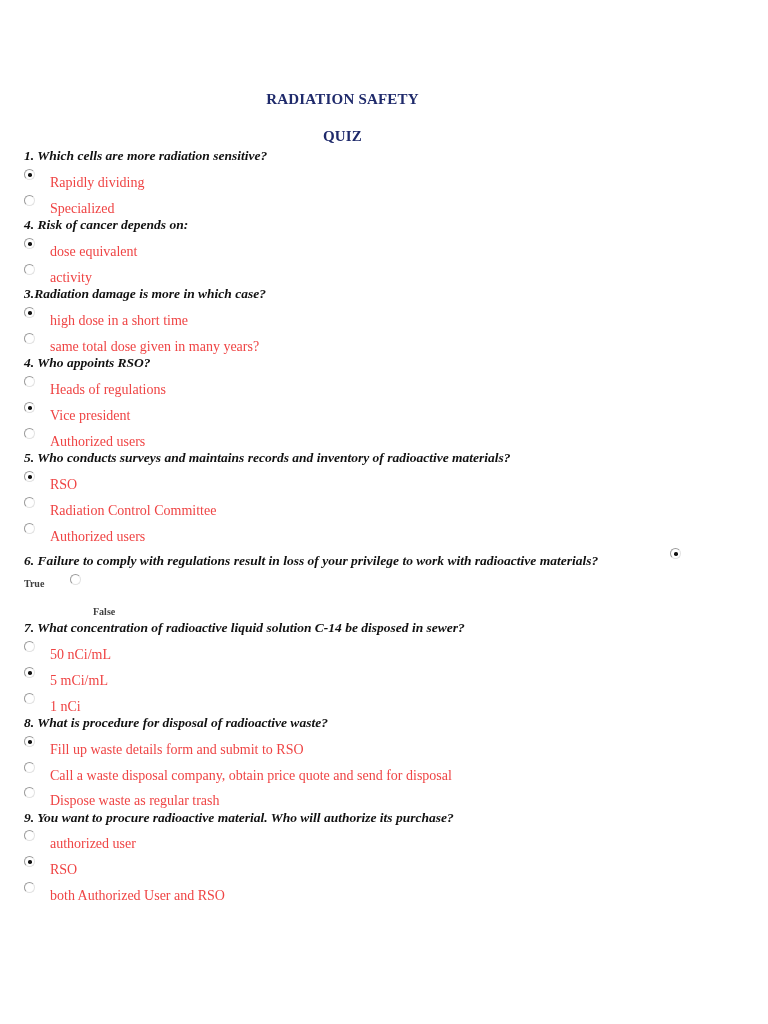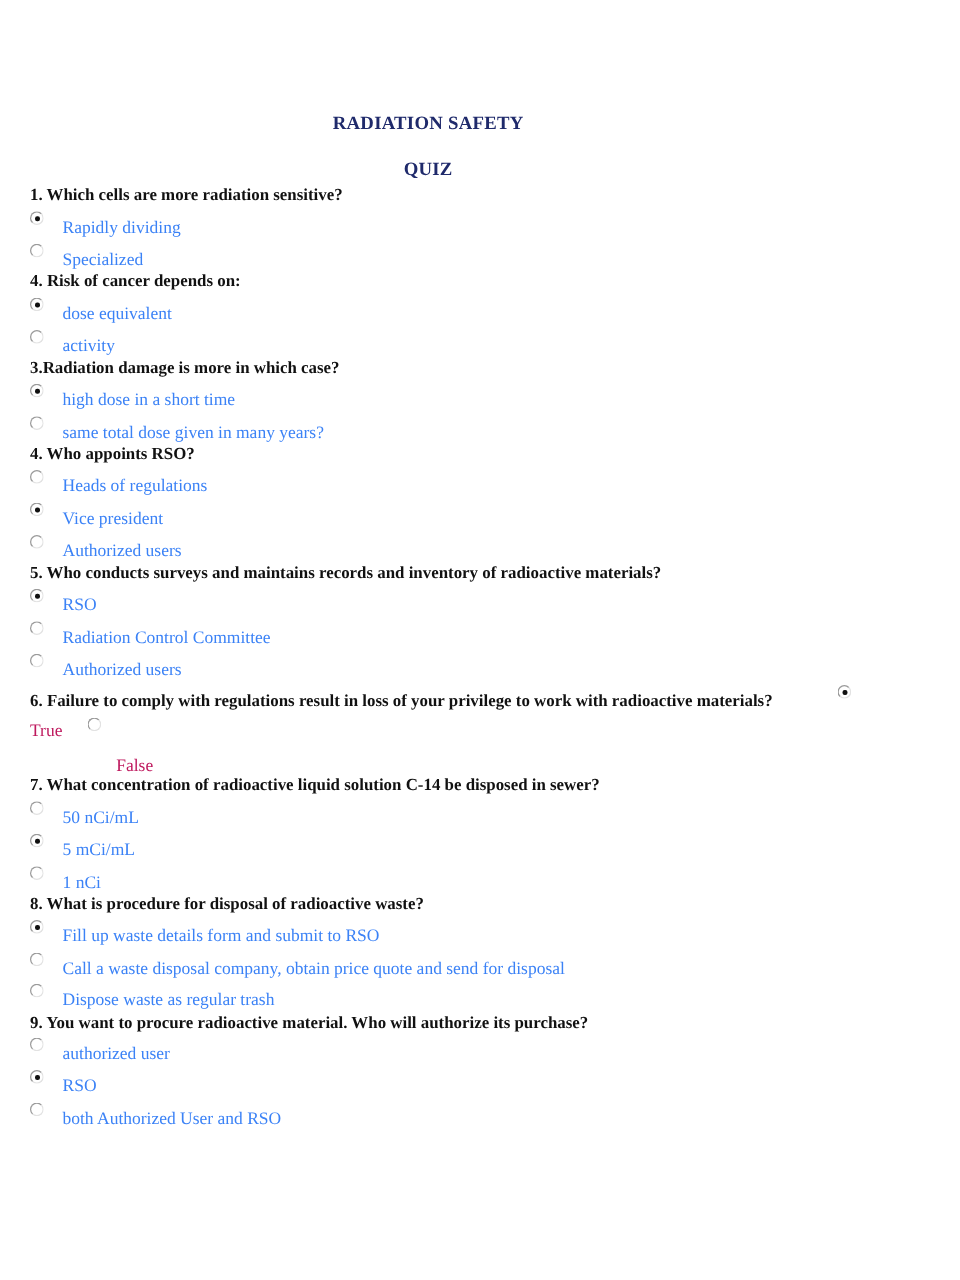--- a/index.html
+++ b/index.html
@@ -25,20 +25,21 @@
       font-size: 15px;
       letter-spacing: 0.2px;
     }
     #t1 { top: 91px; }
     #t2 { top: 128px; }
 
     .q {
       position: absolute;
       left: 24px;
       font-weight: bold;
+      font-style: italic;
       font-size: 13.5px;
       white-space: nowrap;
     }
     .opt {
       position: absolute;
       left: 24px;
       height: 22px;
       white-space: nowrap;
     }
     .radio {
@@ -62,26 +63,27 @@
       width: 3.5px;
       height: 3.5px;
       border-radius: 50%;
       background: #111;
     }
     .opt-label {
       position: absolute;
       left: 26px;
       top: 6px;
       font-size: 14px;
-      color: #3b82f6;
+      color: #ef4444;
     }
     .inline-label {
       position: absolute;
-      font-size: 14px;
-      color: #be185d;
+      font-size: 10px;
+      color: #404040;
+      font-weight: bold;
     }
     .radio-abs {
       position: absolute;
       width: 9px;
       height: 9px;
       border-radius: 50%;
       border: 1px solid #9a9a9a;
       border-right-color: #e2e2e2;
       border-bottom-color: #e2e2e2;
       background: #fff;

